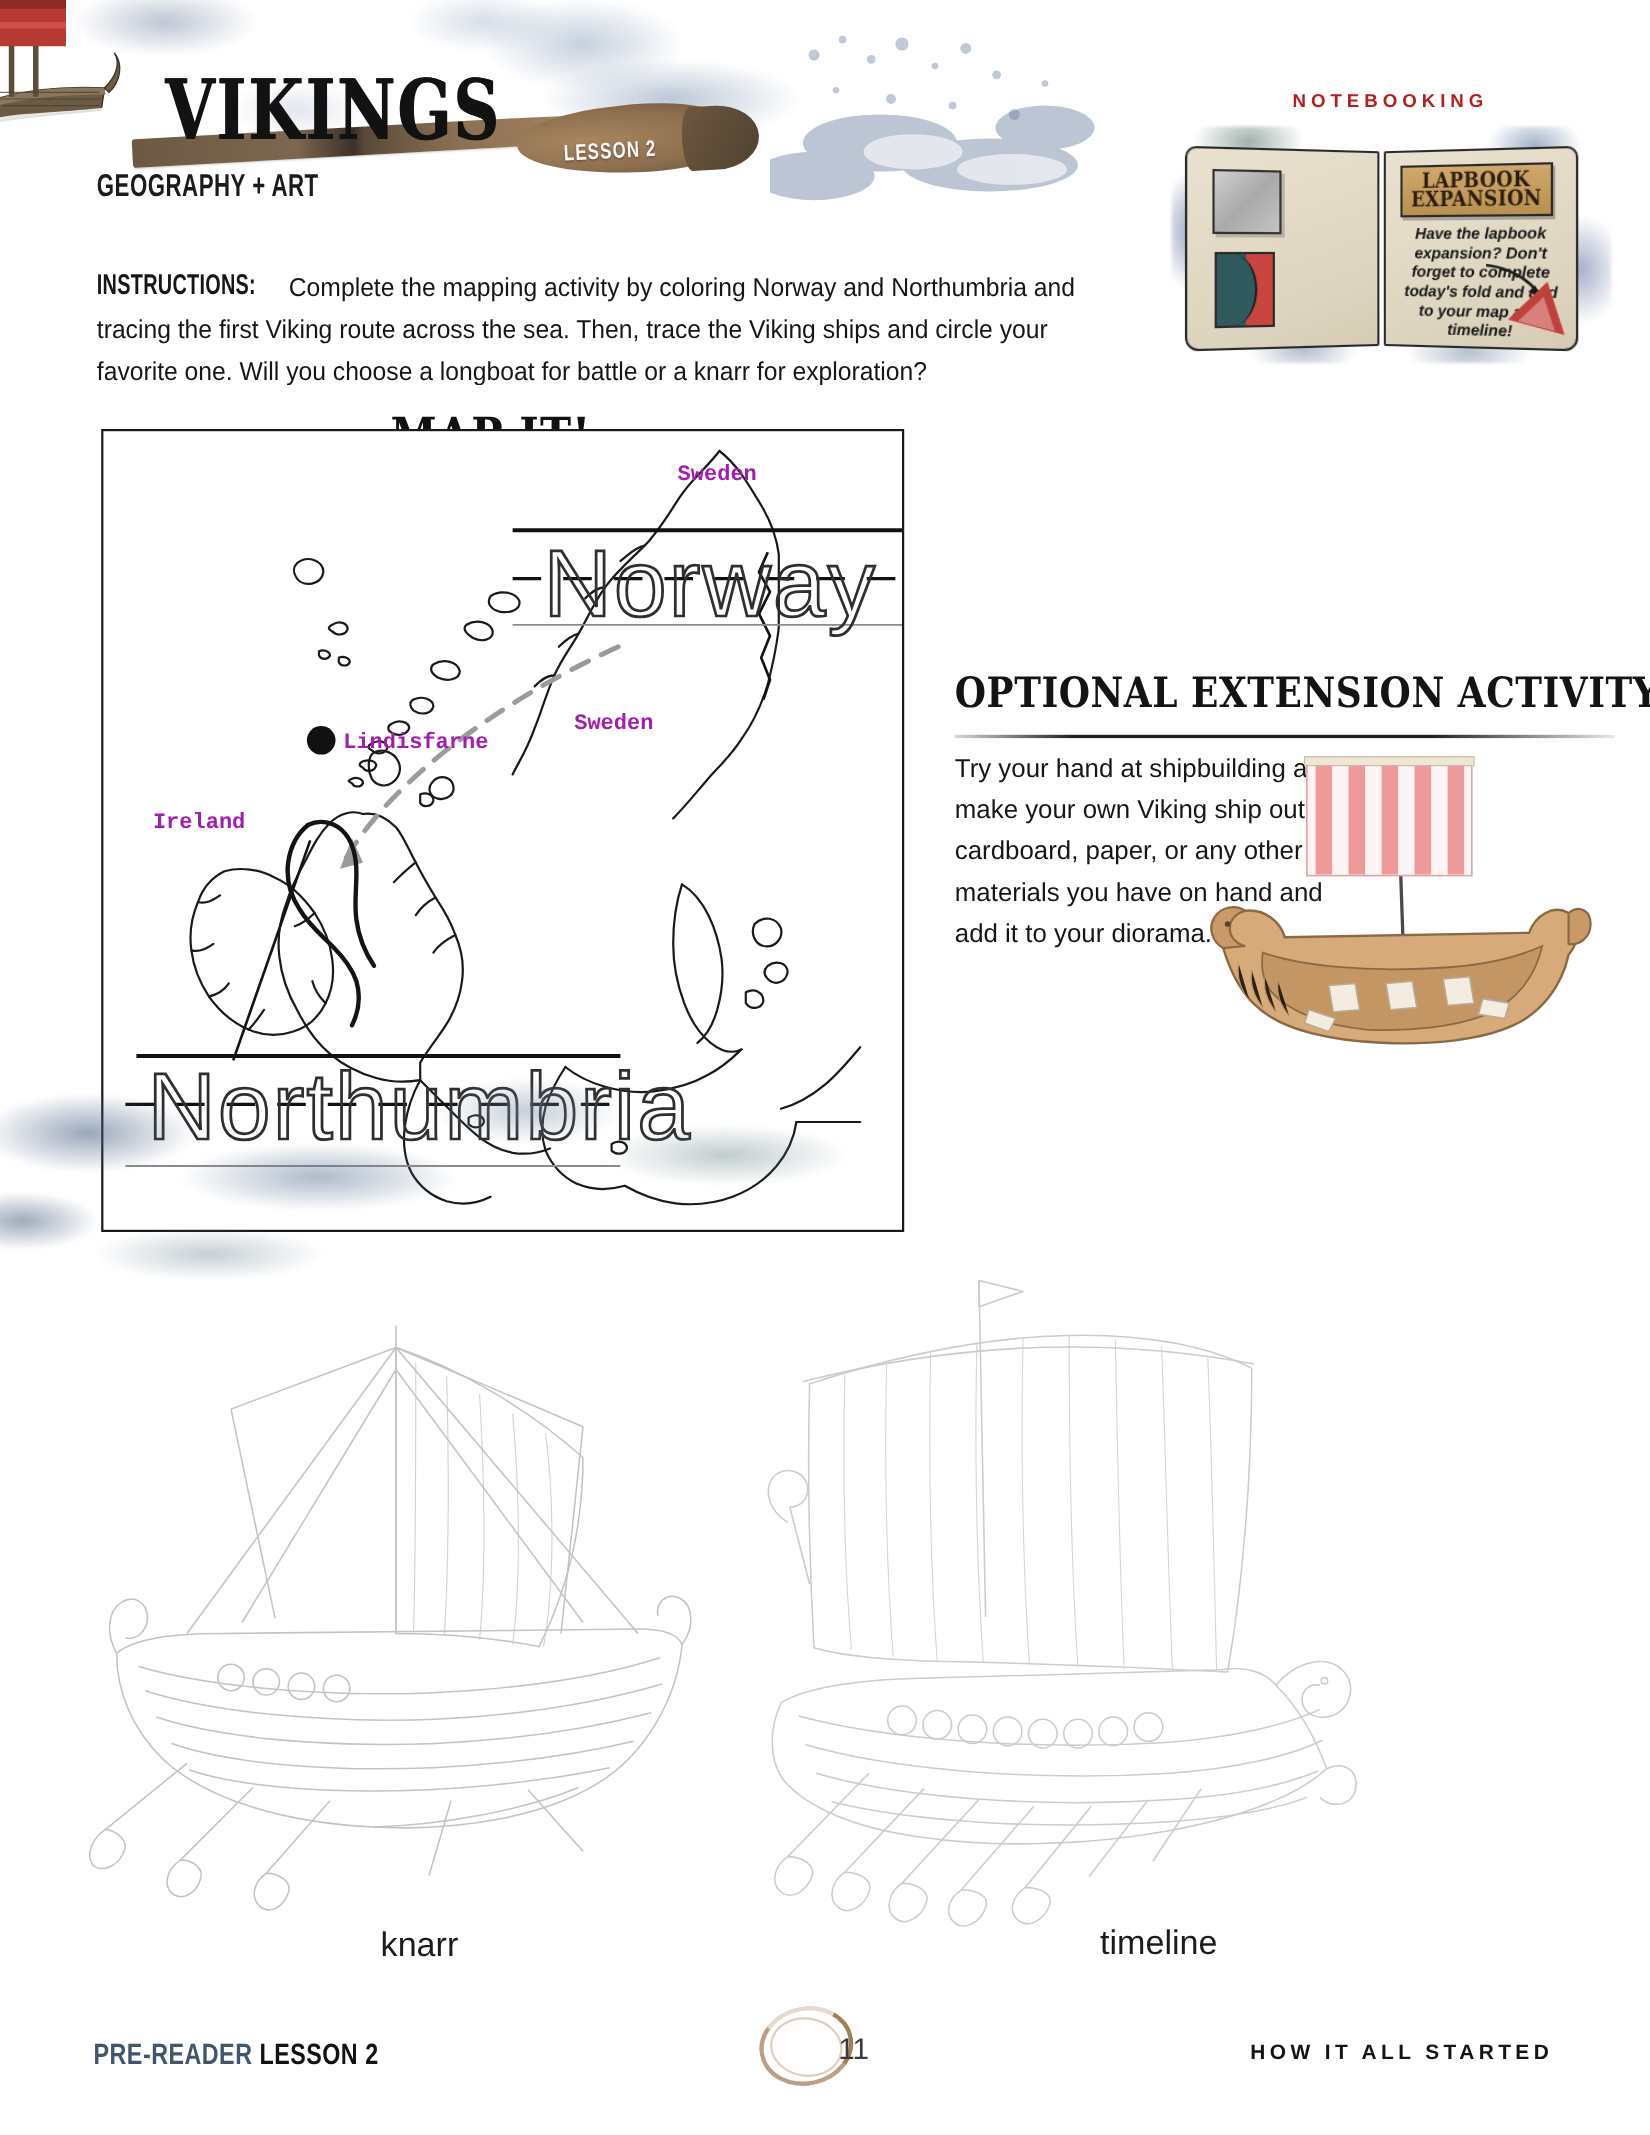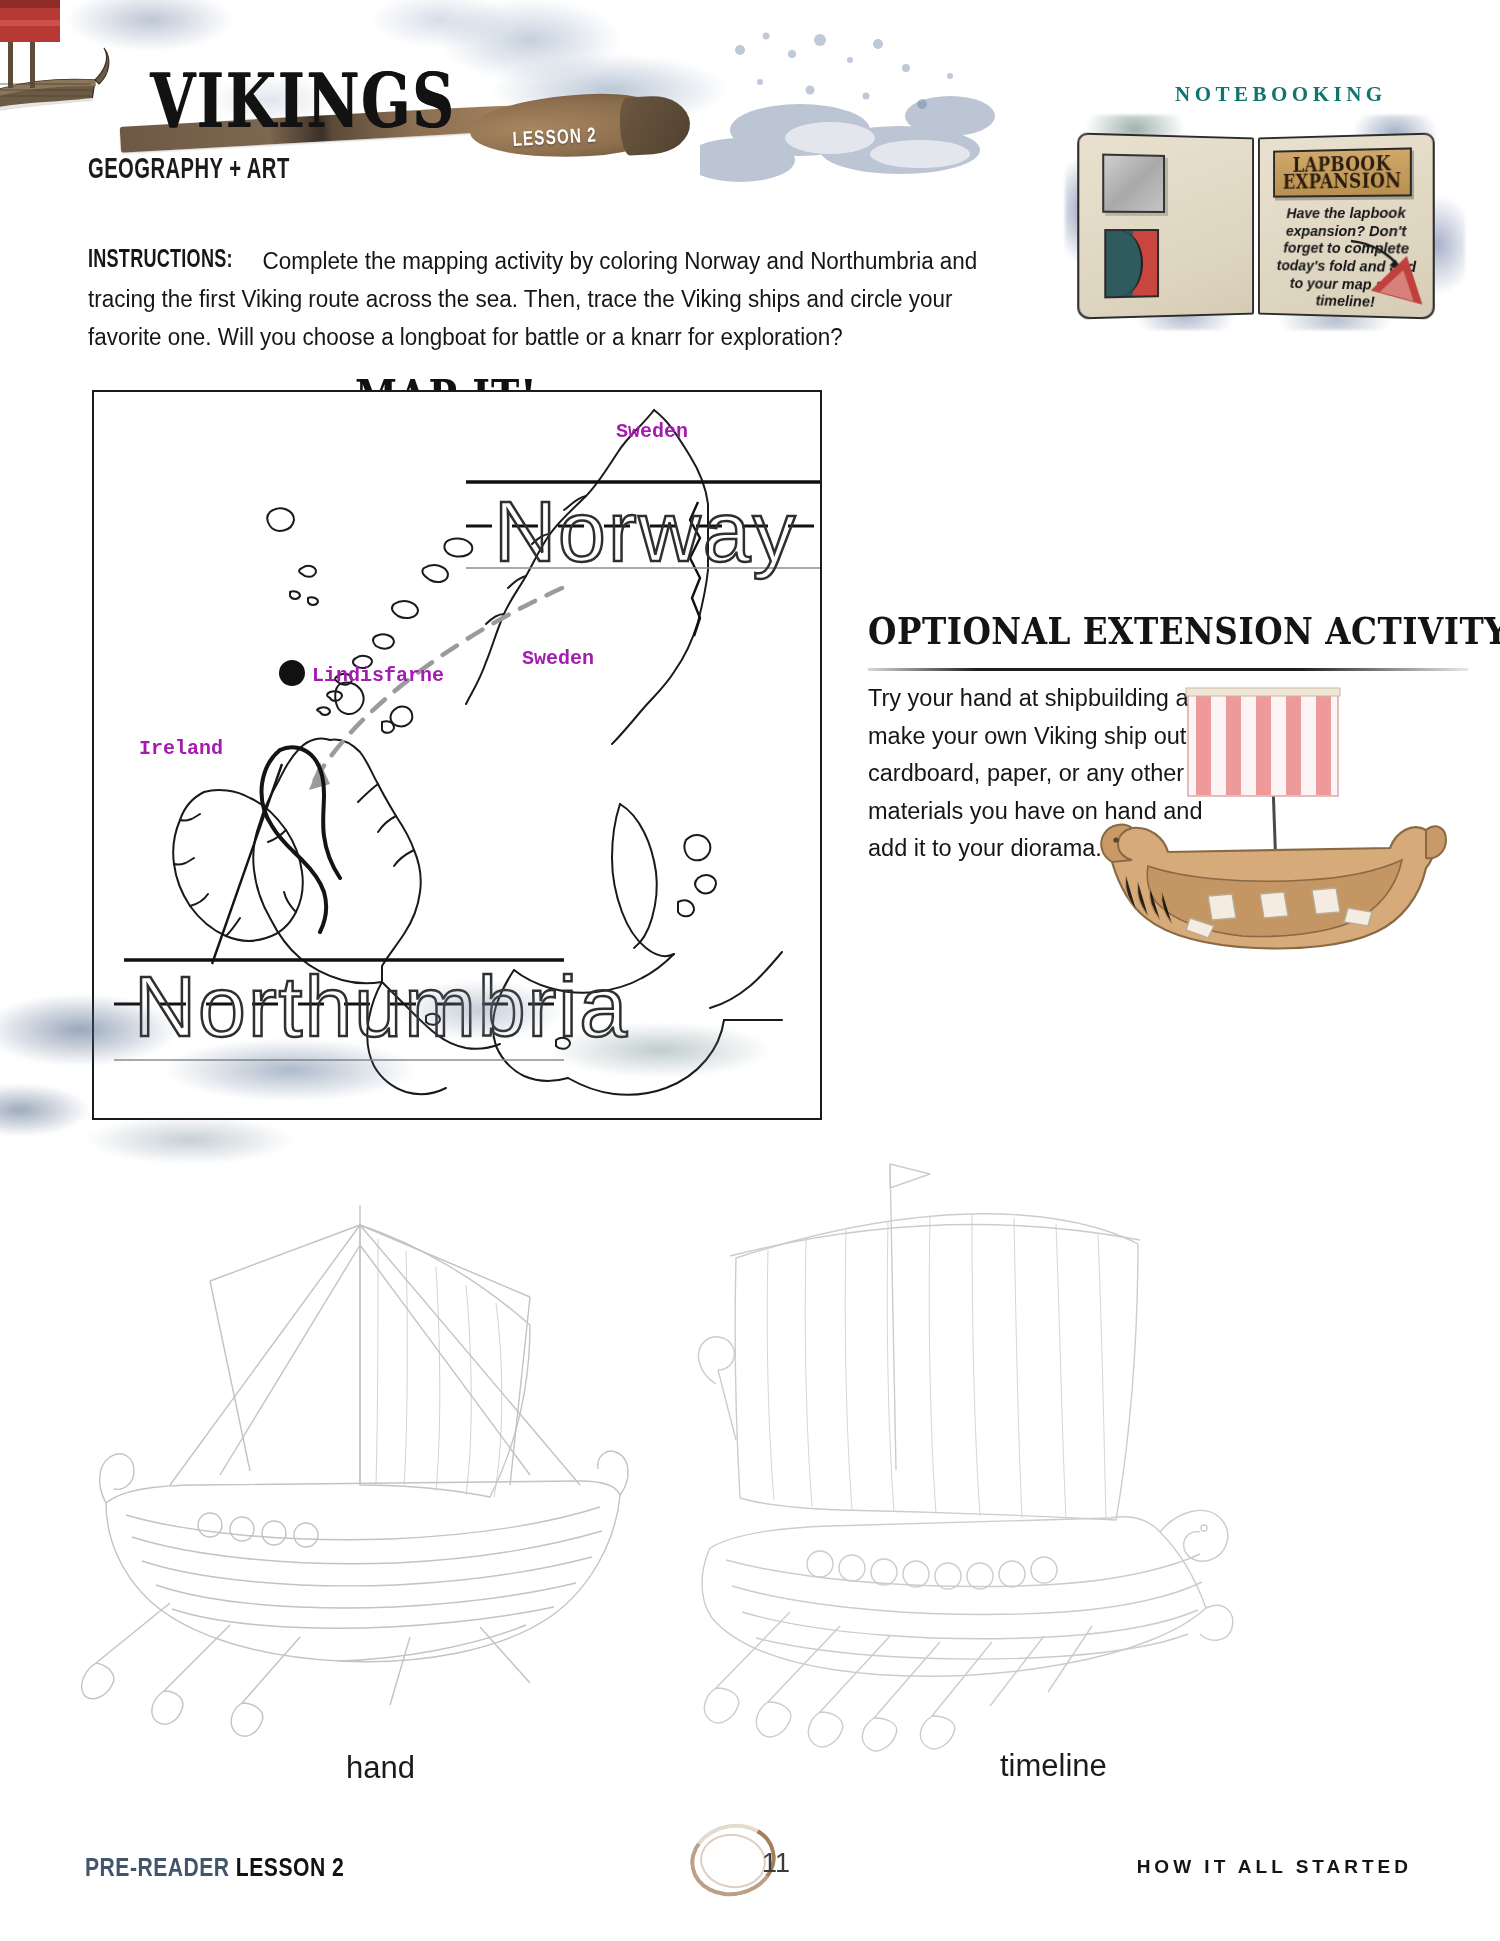--- a/index.html
+++ b/index.html
@@ -78,22 +78,22 @@
   }
   .instructions b {
     font-weight: 700; letter-spacing:.3px;
     font-size: 22px; display:inline-block;
     transform: scaleY(1.18) scaleX(.86); transform-origin: left bottom;
   }
 
   
   .nb-title {
     position:absolute; left:1175px; top:82px;
-    font-family:Liberation Serif, serif;
-    font-size:21px; font-weight:700; letter-spacing:4.5px; color:#0f766e;
+    font-family:Liberation Sans, sans-serif;
+    font-size:17px; font-weight:700; letter-spacing:4.5px; color:#b91c1c;
   }
   .nb-wrap { position:absolute; left:1065px; top:125px; width:400px; height:205px; }
   .nb-wc {
     position:absolute; left:0; top:-10px; width:400px; height:215px;
     background:
       radial-gradient(ellipse 60px 80px at 28px 95px, rgba(92,108,152,.75), rgba(92,108,152,0) 72%),
       radial-gradient(ellipse 70px 45px at 70px 14px, rgba(96,126,118,.6), rgba(96,126,118,0) 72%),
       radial-gradient(ellipse 60px 40px at 330px 18px, rgba(100,122,160,.6), rgba(100,122,160,0) 72%),
       radial-gradient(ellipse 55px 70px at 372px 130px, rgba(108,124,164,.6), rgba(108,124,164,0) 72%),
       radial-gradient(ellipse 70px 40px at 120px 200px, rgba(96,114,150,.5), rgba(96,114,150,0) 72%),
@@ -637,21 +637,21 @@
         <line x1="300" y1="502" x2="234" y2="578"></line>
         <path d="M234 578 C222 586 218 600 228 608 C238 616 252 606 256 594 C260 584 248 578 234 578Z"></path>
         <line x1="352" y1="502" x2="292" y2="576"></line>
         <path d="M292 576 C280 584 276 598 286 606 C296 614 310 604 314 592 C318 582 306 576 292 576Z"></path>
         <line x1="404" y1="496" x2="350" y2="566"></line>
         <line x1="452" y1="486" x2="408" y2="552"></line>
       </g>
     </g>
   </svg>
 
-  <div class="ship-label" style="left:346px; top:1750px;">hand</div>
+  <div class="ship-label" style="left:346px; top:1750px;">knarr</div>
   <div class="ship-label" style="left:1000px; top:1748px;">timeline</div>
 
   
   <div class="ft-left">
     <span class="pre">PRE-READER</span>
     <span class="les">LESSON 2</span>
   </div>
 
   <div class="coffee"></div>
   <div class="coffee2"></div>

